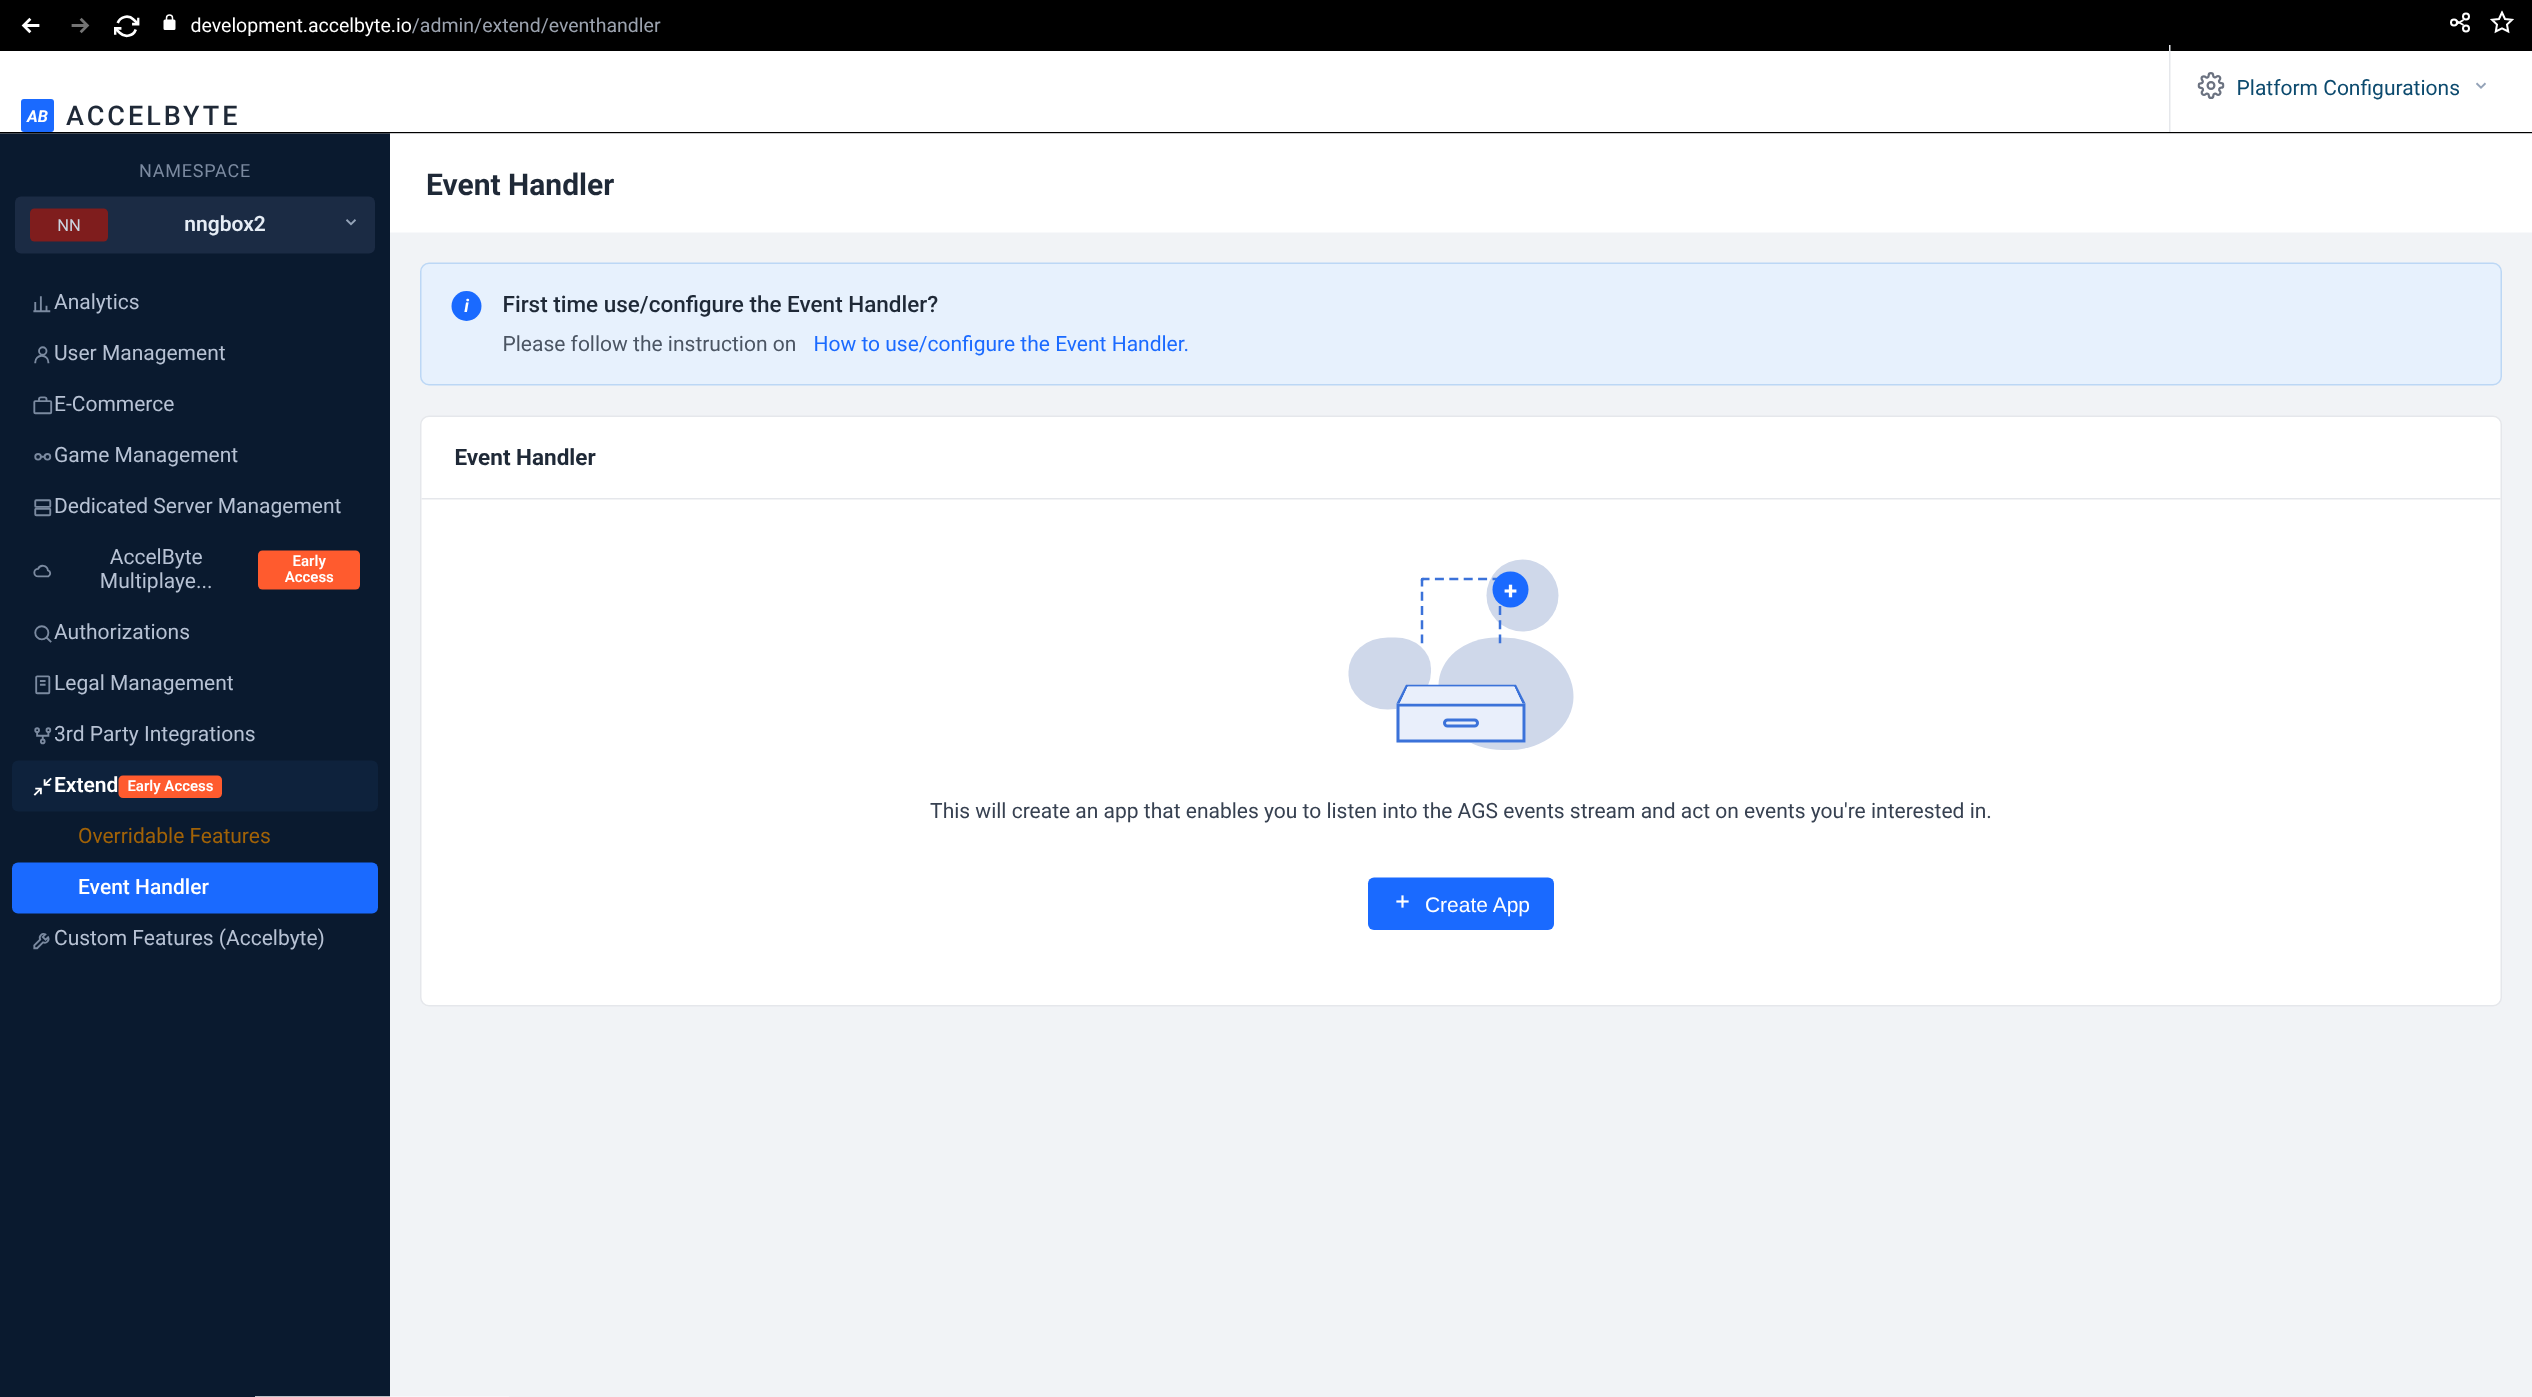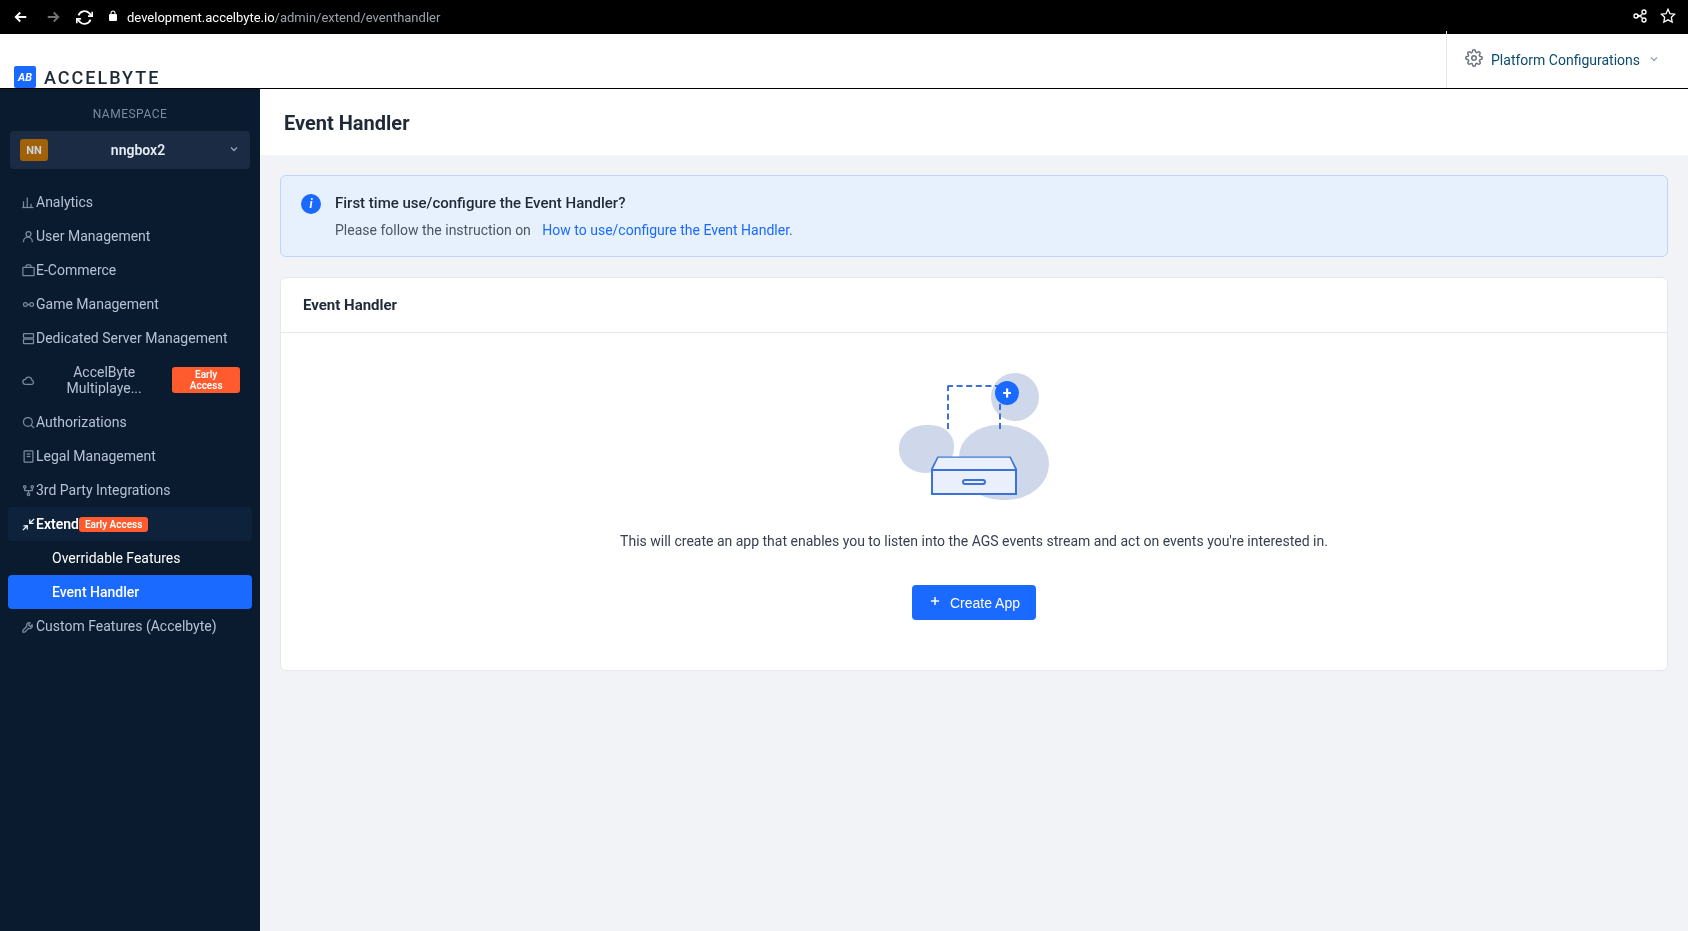--- a/index.html
+++ b/index.html
@@ -22,30 +22,30 @@
 .header-right { display: flex; align-items: center; gap: 18px; padding-right: 4px; }
 .platform-config { display: flex; align-items: center; gap: 8px; color: #0c4a6e; cursor: pointer; border-left: 1px solid #e5e7eb; padding: 18px 10px 18px 18px; }
 
 
 .layout { display: flex; height: calc(931px - 34px - 55px); }
 
 
 .sidebar { width: 260px; background: #0a1a2f; color: #cbd5e1; padding: 18px 6px 18px 6px; overflow-y: auto; text-align: center; }
 .ns-label { font-size: 12px; letter-spacing: 0.5px; color: #7b8aa0; padding: 0 8px 10px; }
 .ns-select { background: #1b2b44; border-radius: 4px; display: flex; align-items: center; padding: 8px 10px; gap: 10px; cursor: pointer; margin: 0 4px 16px; }
-.ns-badge { width: 28px; height: 22px; background: #a16207; color: #cbd5e1; font-size: 11px; font-weight: 700; display: flex; align-items: center; justify-content: center; border-radius: 3px; }
+.ns-badge { width: 52px; height: 22px; background: #7f1d1d; color: #cbd5e1; font-size: 11px; font-weight: 400; display: flex; align-items: center; justify-content: center; border-radius: 3px; }
 .ns-name { flex: 1; font-weight: 600; font-size: 14px; color: #e5ecf5; }
 .chev { color: #94a3b8; }
 
 .nav-item { display: flex; align-items: center; gap: 0; padding: 9px 12px; cursor: pointer; color: #b7c2d4; font-size: 14px; border-radius: 4px; margin: 0 2px; }
 .nav-item .icon { width: 16px; height: 16px; display: flex; align-items: center; justify-content: center; color: #7b8aa0; flex-shrink: 0; }
 .nav-item.active-parent { background: #0e223c; color: #fff; font-weight: 600; }
 .nav-item.active-parent .icon { color: #fff; }
 .ea-badge { background: #ff5b2e; color: #fff; font-size: 10px; padding: 2px 6px; border-radius: 3px; font-weight: 600; }
-.sub-item { display: flex; align-items: center; padding: 9px 12px 9px 44px; font-size: 14px; color: #ffffff; cursor: pointer; border-radius: 4px; margin: 0 2px; }
+.sub-item { display: flex; align-items: center; padding: 9px 12px 9px 44px; font-size: 14px; color: #a16207; cursor: pointer; border-radius: 4px; margin: 0 2px; }
 .sub-item.active { background: #1a6aff; color: #fff; font-weight: 500; }
 
 
 .main { flex: 1; background: #f1f3f6; padding: 0; overflow-y: auto; }
 .page-title { font-size: 20px; font-weight: 700; padding: 22px 24px 20px; background: #fff; }
 
 .info-banner { margin: 20px 20px 0; background: #e7f1fd; border: 1px solid #bcd7f5; border-radius: 6px; padding: 18px 20px; display: flex; gap: 14px; }
 .info-icon { width: 20px; height: 20px; background: #1a6aff; color: #fff; border-radius: 50%; display: flex; align-items: center; justify-content: center; font-size: 12px; font-weight: 700; flex-shrink: 0; font-style: italic; }
 .info-content { flex: 1; }
 .info-title { font-size: 15px; font-weight: 500; color: #1f2937; margin-bottom: 10px; }

